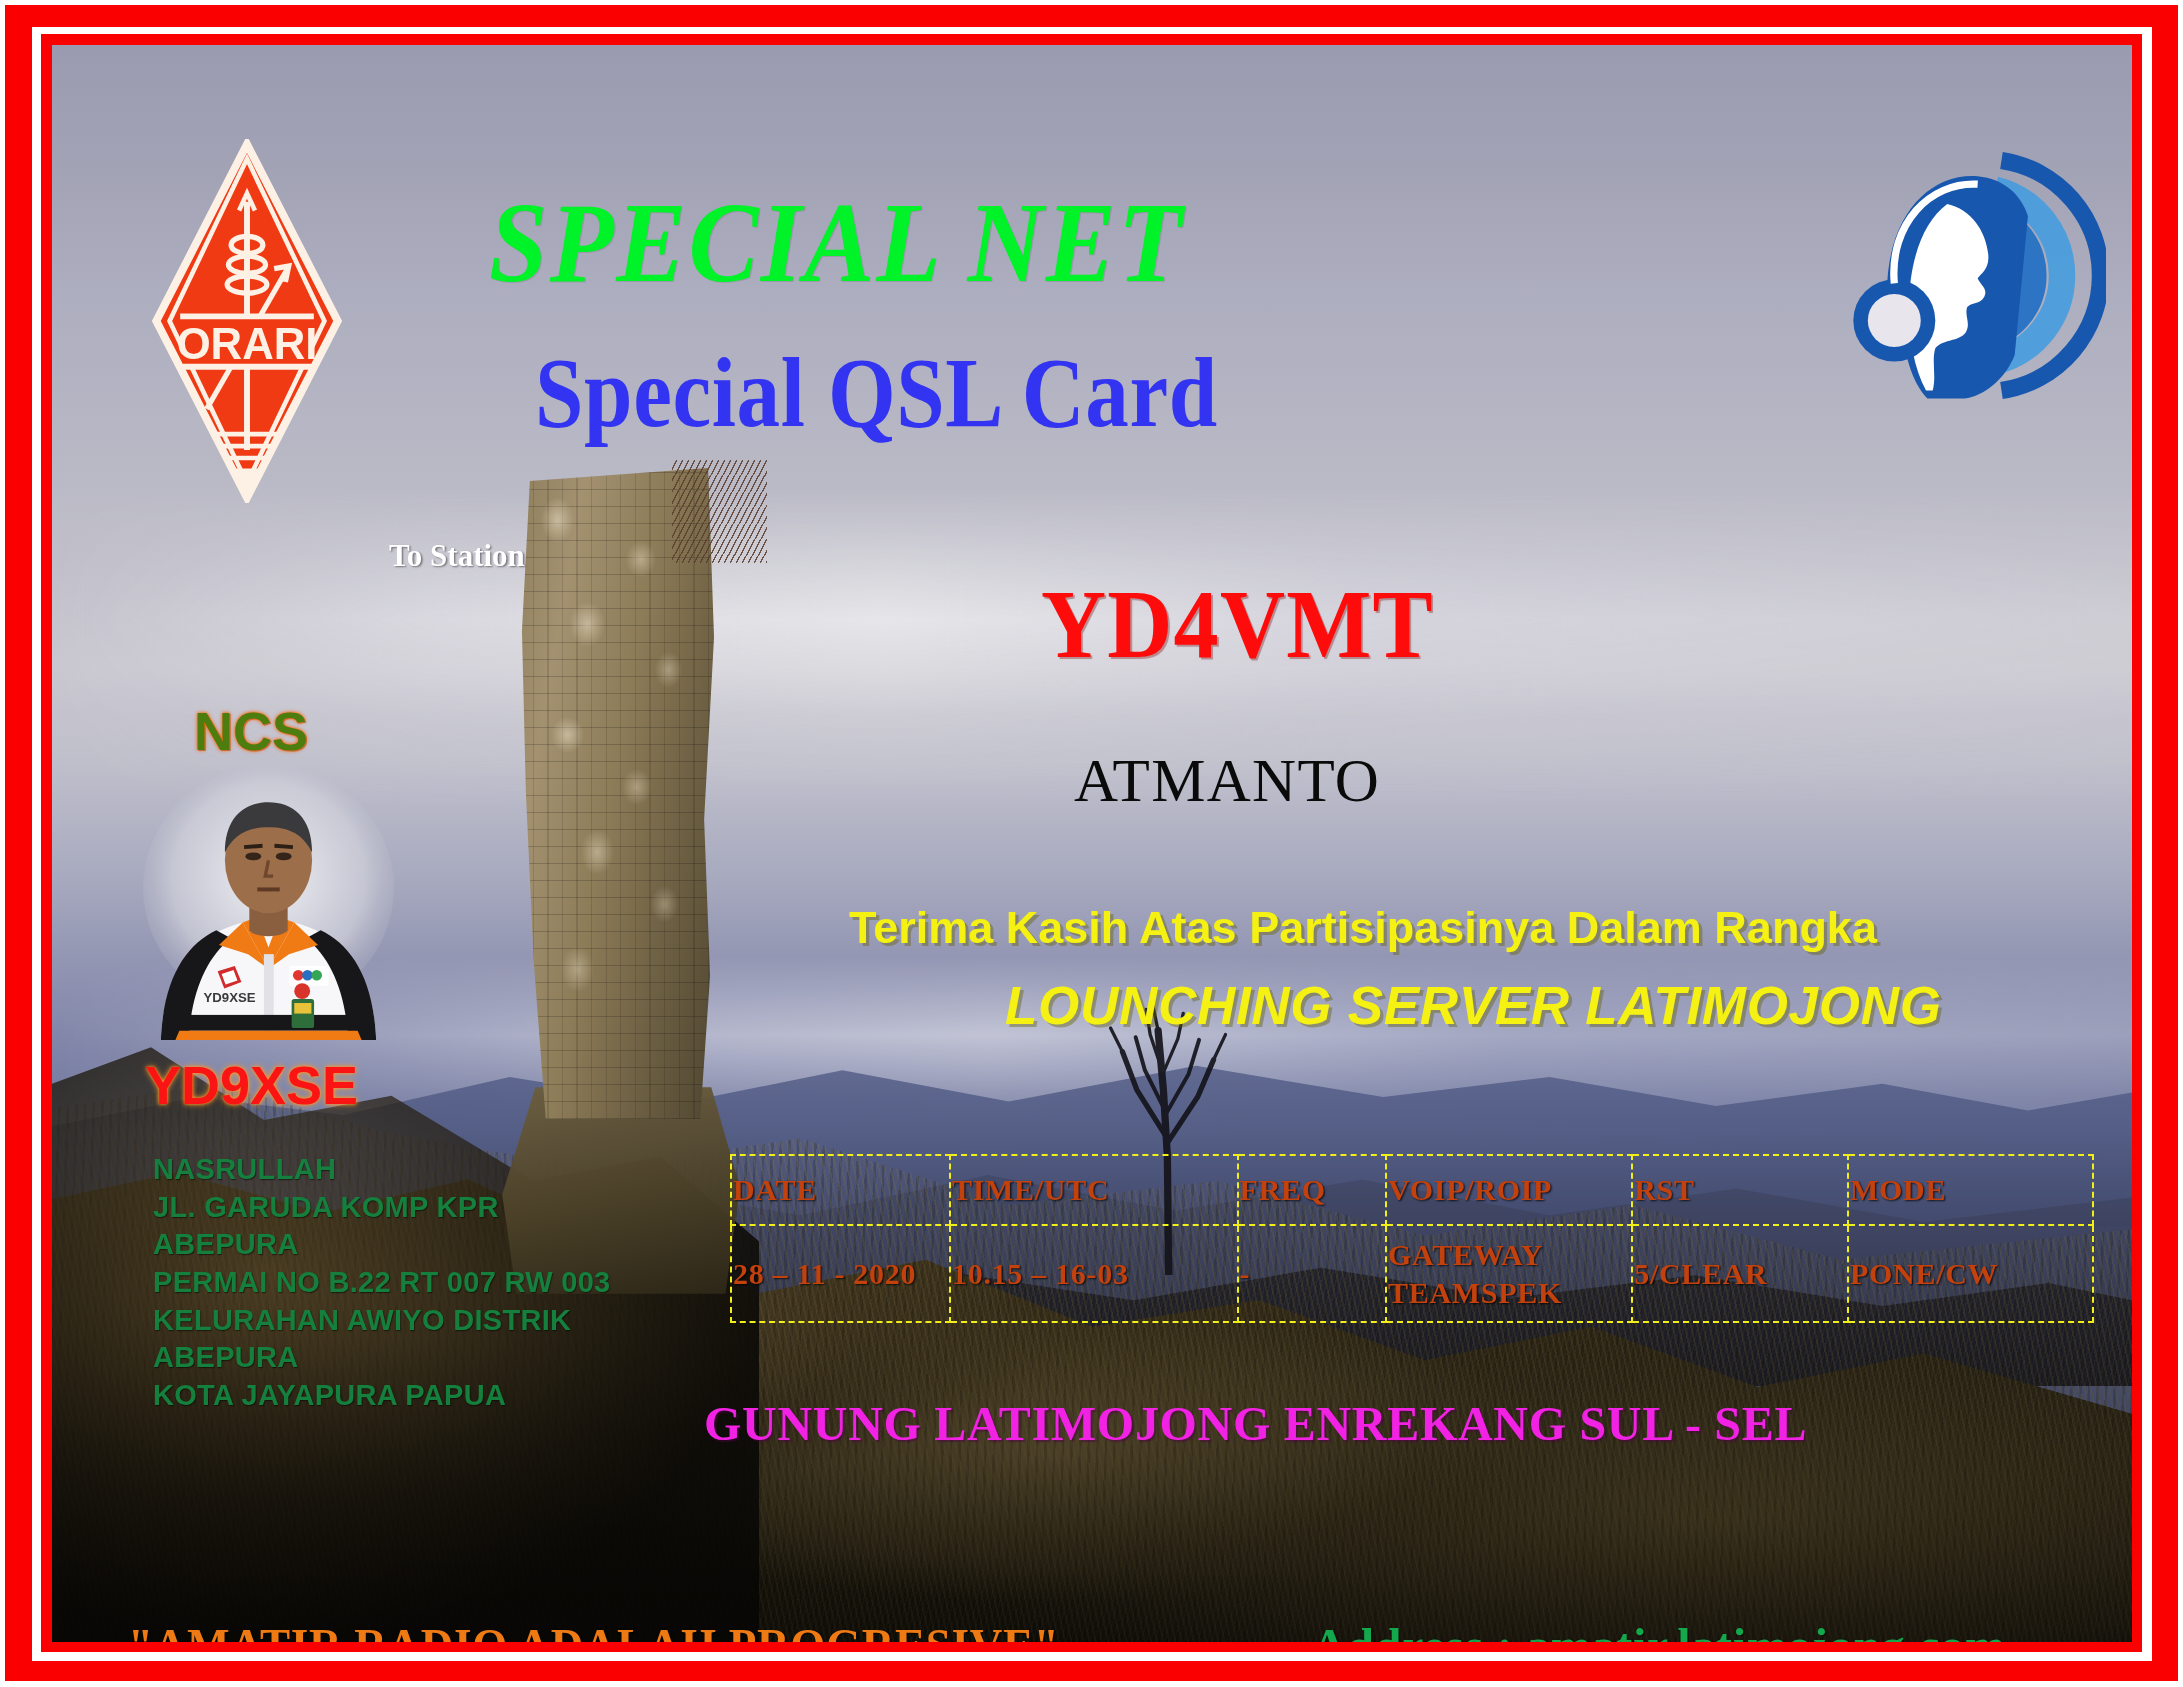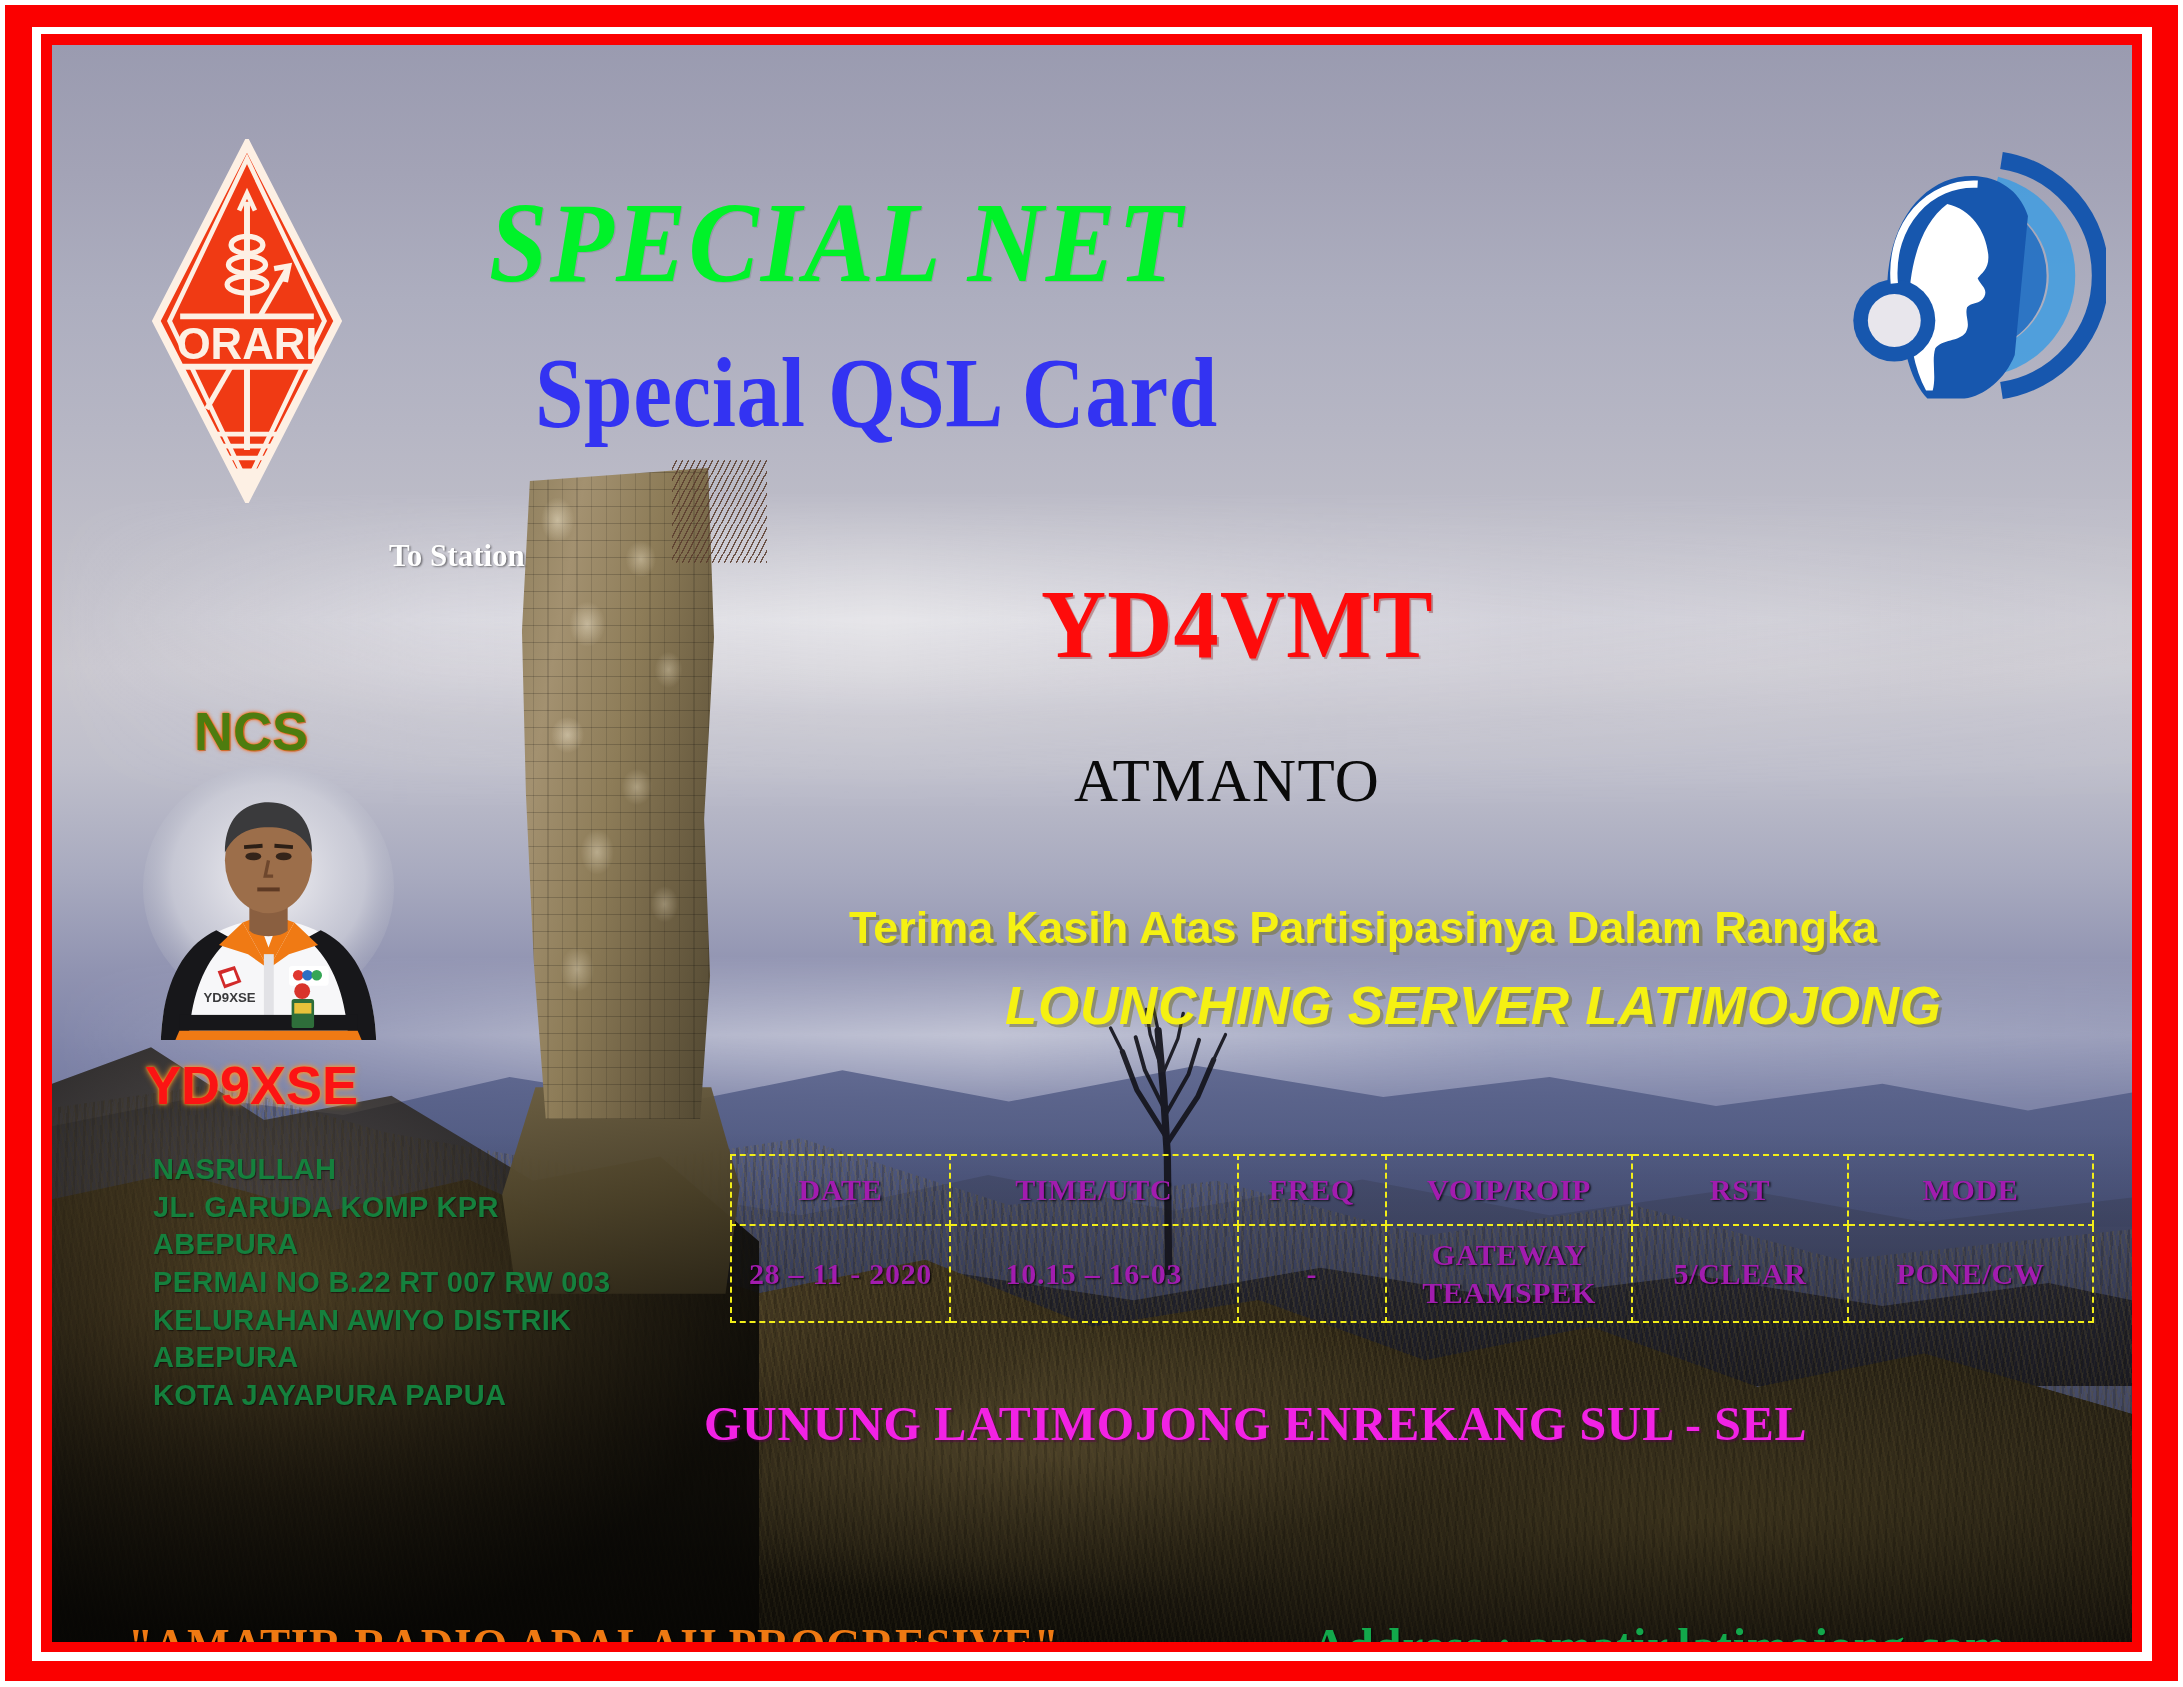--- a/index.html
+++ b/index.html
@@ -130,21 +130,21 @@
       text-shadow:0 0 6px #ff9a30,0 0 2.6px #ff8a10;}
   #portrait{position:absolute;left:85px;top:711px;width:263px;height:284px;}
 
   #addressBlock{position:absolute;left:69px;top:1106px;line-height:1.30;}
   #addressBlock div{font-size:29px;font-weight:bold;color:#15803d;
       font-family:"Liberation Sans",sans-serif;letter-spacing:0.3px;
       text-shadow:0.7px 0.7px 1.3px rgba(0,0,0,.55);white-space:nowrap;margin-left:32px;}
 
   
   #qsoTable{position:absolute;left:678px;top:1109px;width:1364px;border-collapse:collapse;}
-  #qsoTable td{border:2px dashed #f2ee18;color:#a21caf;text-align:center;
+  #qsoTable td{border:2px dashed #f2ee18;color:#c2410c;text-align:left;
       font-family:"Liberation Serif",serif;font-weight:bold;
       text-shadow:1.3px 1.3px 2px rgba(0,0,0,.75);}
   #qsoTable .hd{font-size:30px;height:66px;letter-spacing:0.7px;}
   #qsoTable .bd{font-size:30px;height:93px;letter-spacing:0.7px;line-height:1.25;}
 
   #mountainLine{left:652px;top:1351px;font-size:48px;font-weight:bold;color:#f222e4;
       font-family:"Liberation Serif",serif;letter-spacing:0.7px;
       text-shadow:2px 2px 1.3px rgba(80,0,70,.5);}
 
   #motto{left:76px;top:1573px;font-size:48px;font-weight:bold;color:#ef7912;

